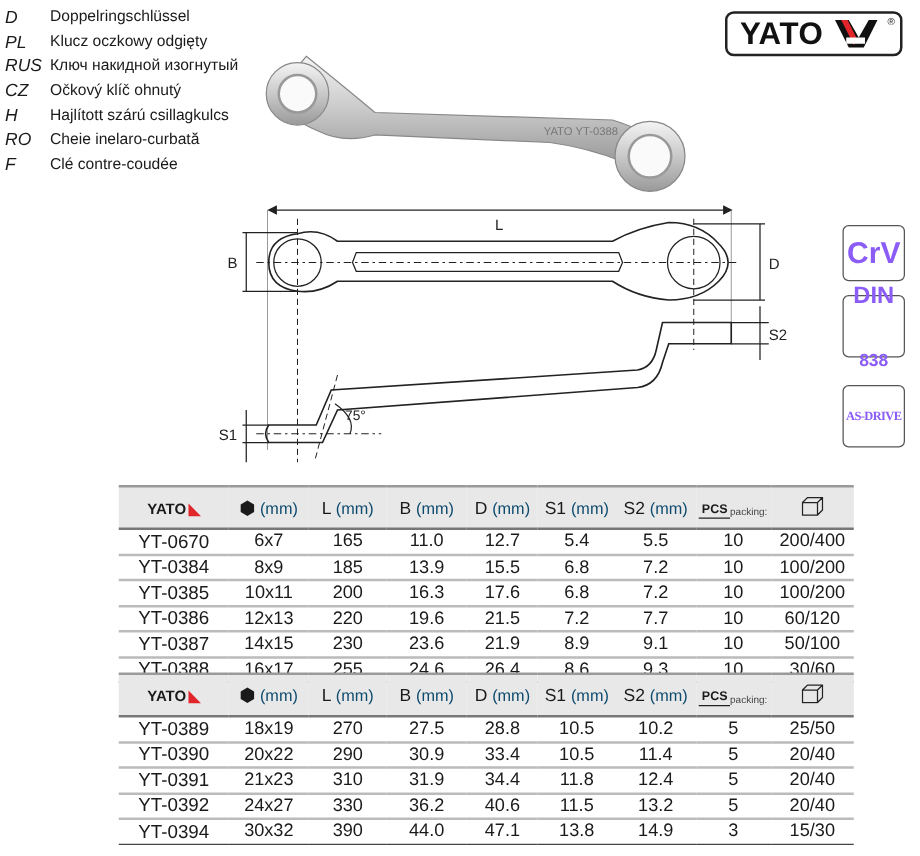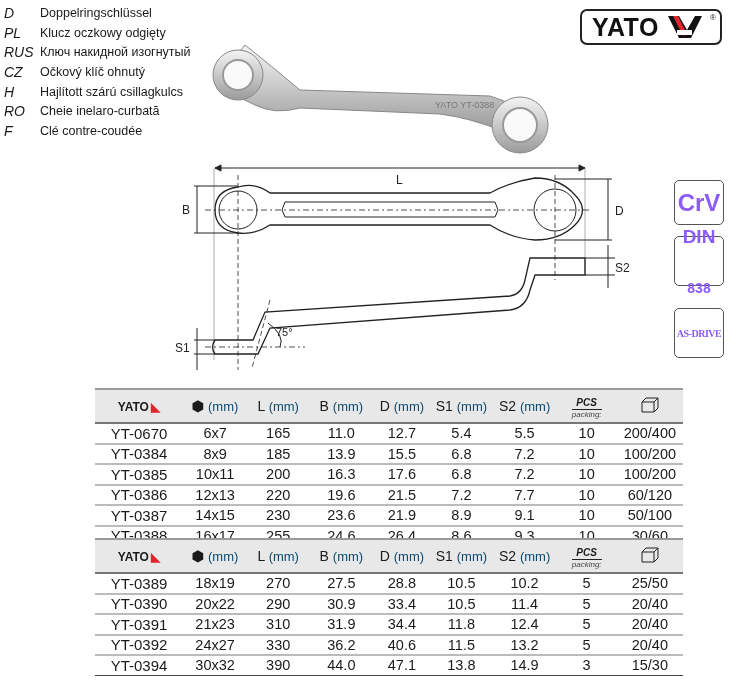--- a/index.html
+++ b/index.html
@@ -12,21 +12,21 @@
   .logo-text { font-weight:bold; font-size:25px; letter-spacing:0.5px; color:#111; }
   .photo { position:absolute; left:200px; top:10px; }
   .diagram { position:absolute; left:160px; top:160px; }
   .badge { position:absolute; left:674px; width:50px; border:1px solid #555; border-radius:5px; display:flex; flex-direction:column; align-items:center; justify-content:center; font-weight:bold; color:#8b5cf6; box-sizing:border-box; }
   .tbl { position:absolute; left:95px; width:588px; border-collapse:collapse; font-size:14px; }
   .tbl th { background:#e8e8e8; font-weight:normal; height:32px; font-size:14px; text-align:center; padding:0; border-top:2px solid #9a9a9a; border-bottom:2px solid #777; }
   .tbl td { text-align:center; height:18.5px; padding:0; border-bottom:2px solid #bbb; font-size:14.5px; }
   .tbl td.code { font-size:15px; }
   .tbl tr:last-child td { border-bottom:1px solid #444; }
   .unit { font-size:13px; color:#0c4a6e; }
-  .pcs { display:inline-flex; flex-direction:column; line-height:1;font-style:italic; }
+  .pcs { display:inline-flex; flex-direction:row; align-items:center; line-height:1; }
   .pcs-top { font-size:10px; font-weight:bold; border-bottom:1px solid #222; padding:0 2px 1px; }
   .pcs-bot { font-size:8px; color:#444; margin-top:1px; }
   .mini-logo { font-weight:bold; font-size:12px; display:inline-flex; align-items:center; gap:2px; }
 </style>
 </head>
 <body>
 
 <div class="langs">
   <div class="lang-row">
       <span class="lang-code">D</span>

